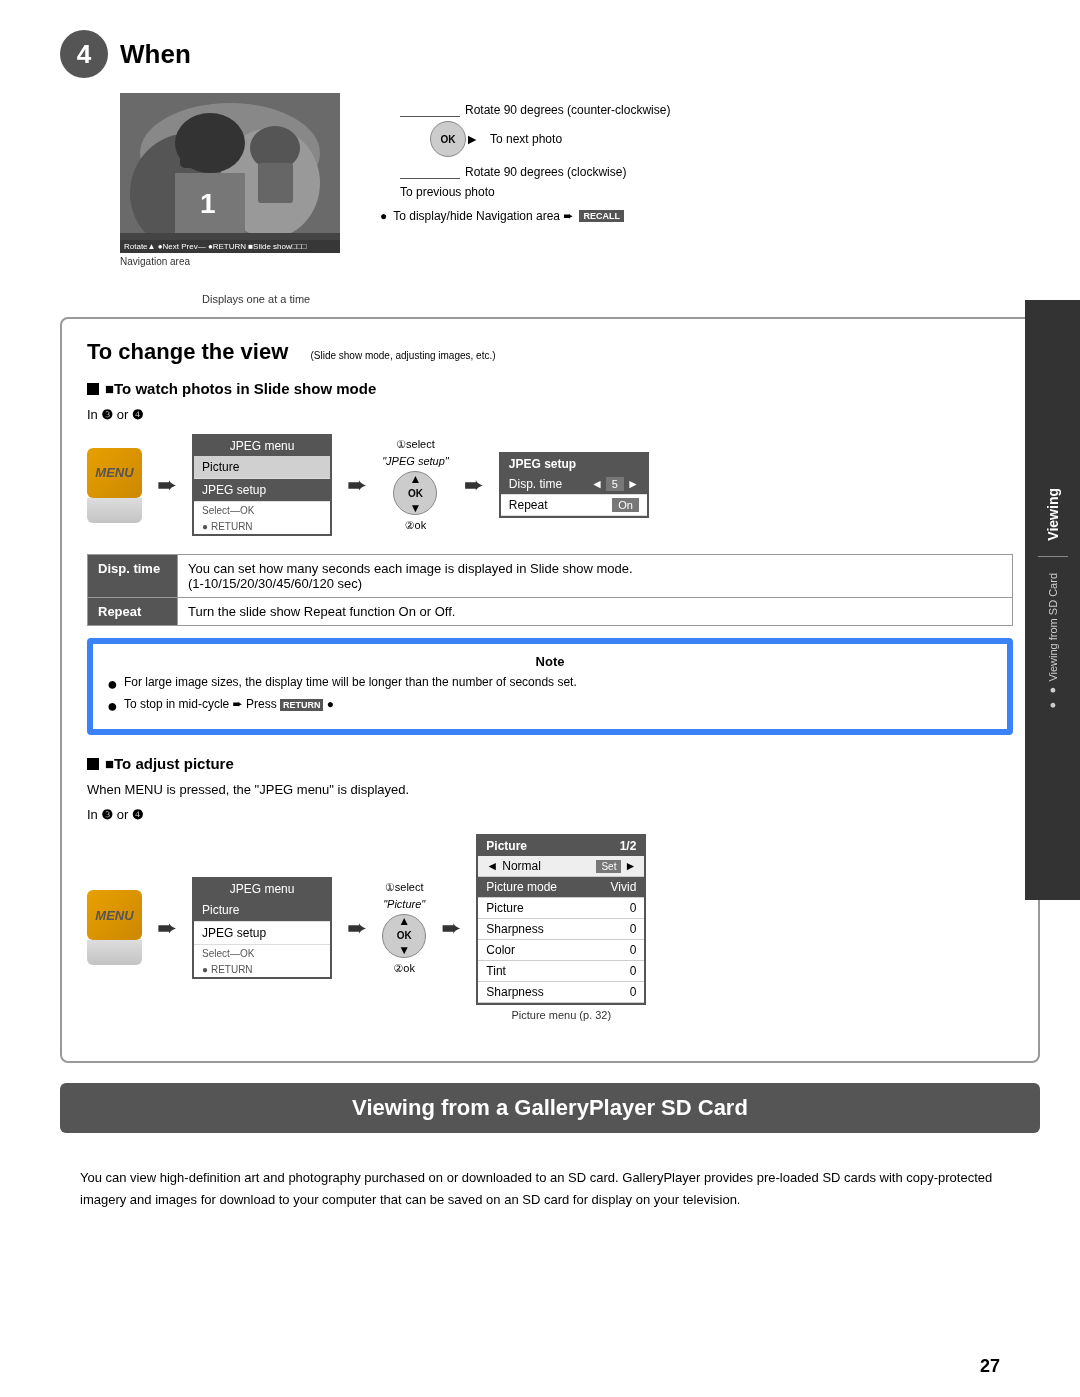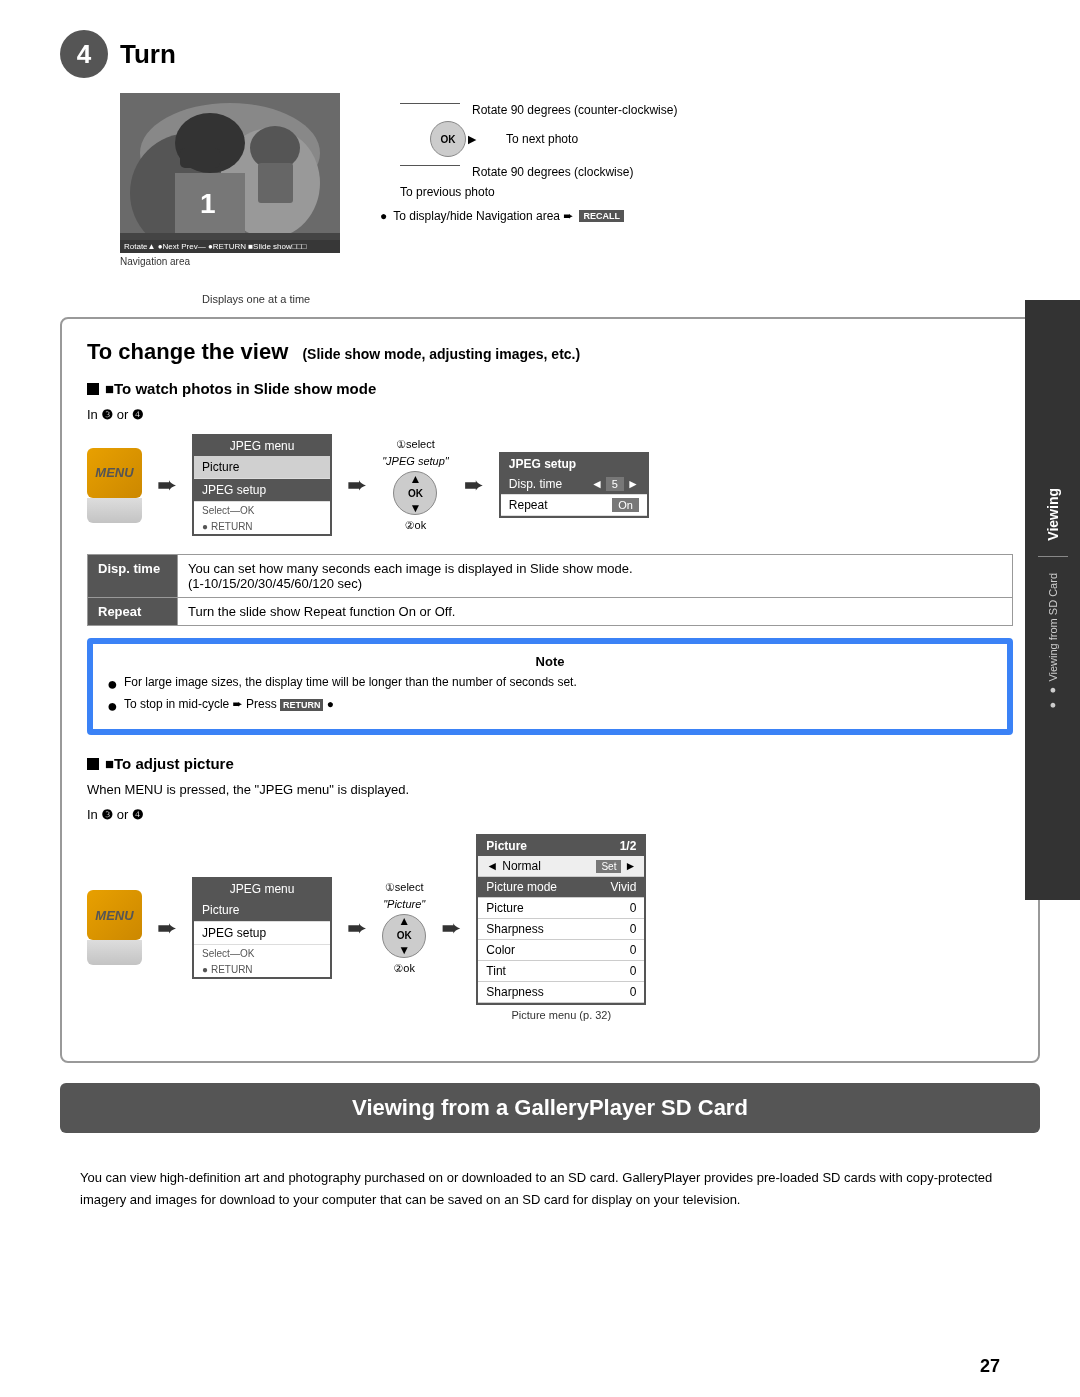--- a/index.html
+++ b/index.html
@@ -70,23 +70,23 @@
       background: #fff;
     }
 
     .change-view-title {
       font-size: 22px;
       font-weight: bold;
       margin-bottom: 15px;
     }
 
     .change-view-subtitle {
-      font-size: 14px;
-      font-weight: bold;
-      margin-left: 8px;
+      font-size: 10px;
+      font-weight: normal;
+      margin-left: 16px;
     }
 
     .subsection-title {
       font-size: 15px;
       font-weight: bold;
       margin-bottom: 10px;
       display: flex;
       align-items: center;
       gap: 6px;
     }
@@ -406,22 +406,22 @@
     .rotation-diagram {
       display: flex;
       flex-direction: column;
       align-items: flex-start;
       gap: 4px;
       margin-left: 20px;
     }
 
     .caption-with-line {
       display: flex;
-      align-items: flex-start;
-      gap: 12px;
+      align-items: flex-end;
+      gap: 5px;
       font-size: 12px;
     }
 
     .line-cap {
       width: 60px;
       height: 1px;
       background: #555;
     }
 
     .nav-disp-line {
@@ -458,21 +458,21 @@
     }
   </style>
 </head>
 <body>
 
 <div class="page-container">
 
   <div class="section-4">
     <div class="section-header">
       <div class="step-circle">4</div>
-      <div class="section-title">Turn</div>
+      <div class="section-title">When</div>
     </div>
 
     <div class="view-content">
 
       <div style="display:flex;flex-direction:column;align-items:flex-start;position:relative;">
         <div class="football-svg-container">
           <svg width="220" height="160" xmlns="http://www.w3.org/2000/svg">
 
             <rect width="220" height="160" fill="#6a6a6a"></rect>
 
@@ -505,21 +505,21 @@
         <div class="rotation-diagram">
           <div class="caption-with-line">
             <div class="line-cap"></div>
             <span>Rotate 90 degrees (counter-clockwise)</span>
           </div>
           <div style="display:flex;align-items:center;gap:8px;margin-left:30px;">
             <div style="width:36px;height:36px;border-radius:50%;background:#ccc;border:1.5px solid #888;display:flex;align-items:center;justify-content:center;font-size:10px;font-weight:bold;position:relative;">
               <span>OK</span>
               <span style="position:absolute;right:-14px;font-size:14px;">►</span>
             </div>
-            <span style="margin-left:32px;font-size:12px;">To next photo</span>
+            <span style="margin-left:16px;font-size:12px;">To next photo</span>
           </div>
           <div class="caption-with-line" style="margin-top:4px;">
             <div class="line-cap"></div>
             <span>Rotate 90 degrees (clockwise)</span>
           </div>
           <div style="font-size:12px;margin-top:2px;">To previous photo</div>
         </div>
 
         <div class="nav-disp-line">
           <span>●</span>

